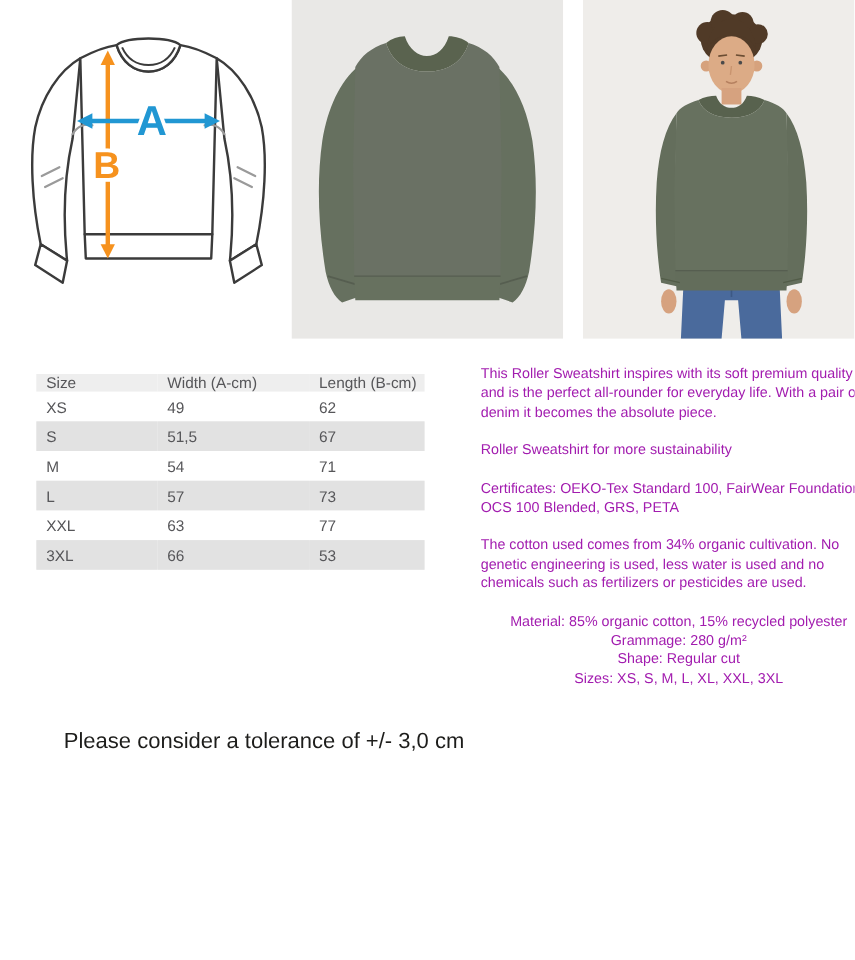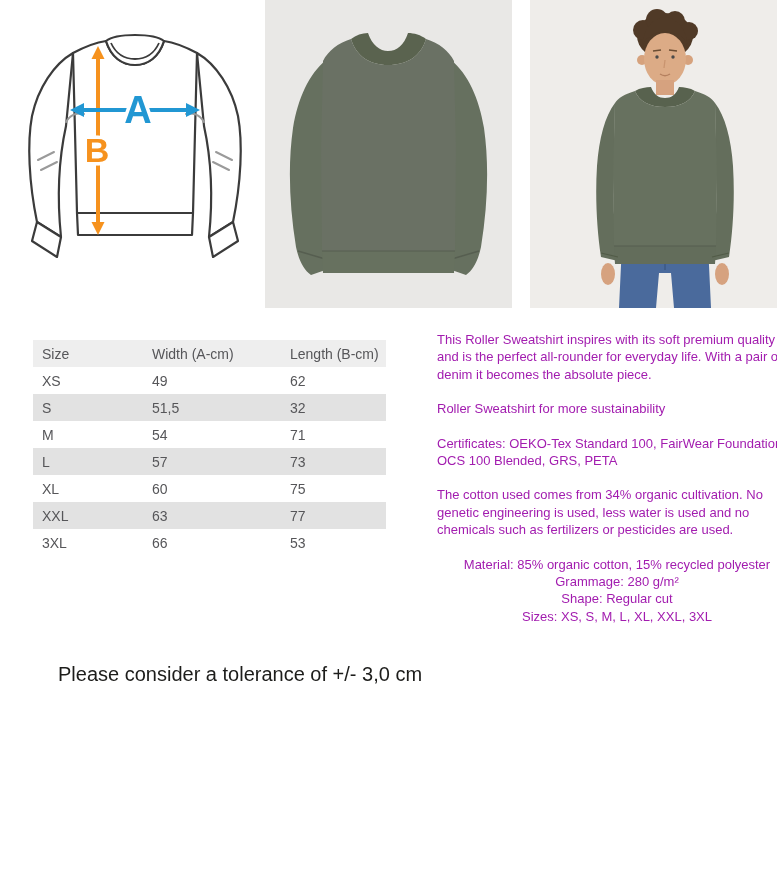--- a/index.html
+++ b/index.html
@@ -8,21 +8,21 @@
   figure{margin:0;padding:0;position:absolute;top:0;}
   #tile-diagram{left:0;width:263px;height:310px;background:#fff;}
   #tile-product{left:265px;width:247px;height:308px;}
   #tile-model{left:530px;width:247px;height:308px;}
   svg text{font-family:"Liberation Sans",sans-serif;}
 
   table.size-table{position:absolute;left:33px;top:340px;width:353px;
       border-collapse:collapse;font-size:14px;color:#565659;table-layout:fixed;}
   table.size-table th,table.size-table td{height:27px;padding:0 0 0 9px;
       font-weight:normal;text-align:left;vertical-align:middle;}
-  table.size-table th{height:27px;margin-left:10px;}
+  table.size-table th{height:16px;margin-left:10px;}
   table.size-table col.c1{width:110px;}
   table.size-table col.c2{width:138px;}
   table.size-table col.c3{width:105px;}
   table.size-table thead tr{background:#eeeeee;}
   table.size-table tbody tr:nth-child(even){background:#e2e2e2;}
 
   .tolerance{position:absolute;left:58px;top:643px;font-size:20px;color:#1d1d1b;}
 
   .description{position:absolute;left:413px;top:331px;width:360px;
       font-size:13px;line-height:17.4px;color:#a21caf;margin-left:24px;}
@@ -141,36 +141,31 @@
     </thead>
     <tbody>
       <tr>
         <td>XS</td>
         <td>49</td>
         <td>62</td>
       </tr>
       <tr>
         <td>S</td>
         <td>51,5</td>
-        <td>32</td>
+        <td>67</td>
       </tr>
       <tr>
         <td>M</td>
         <td>54</td>
         <td>71</td>
       </tr>
       <tr>
         <td>L</td>
         <td>57</td>
         <td>73</td>
-      </tr>
-      <tr>
-        <td>XL</td>
-        <td>60</td>
-        <td>75</td>
       </tr>
       <tr>
         <td>XXL</td>
         <td>63</td>
         <td>77</td>
       </tr>
       <tr>
         <td>3XL</td>
         <td>66</td>
         <td>53</td>

